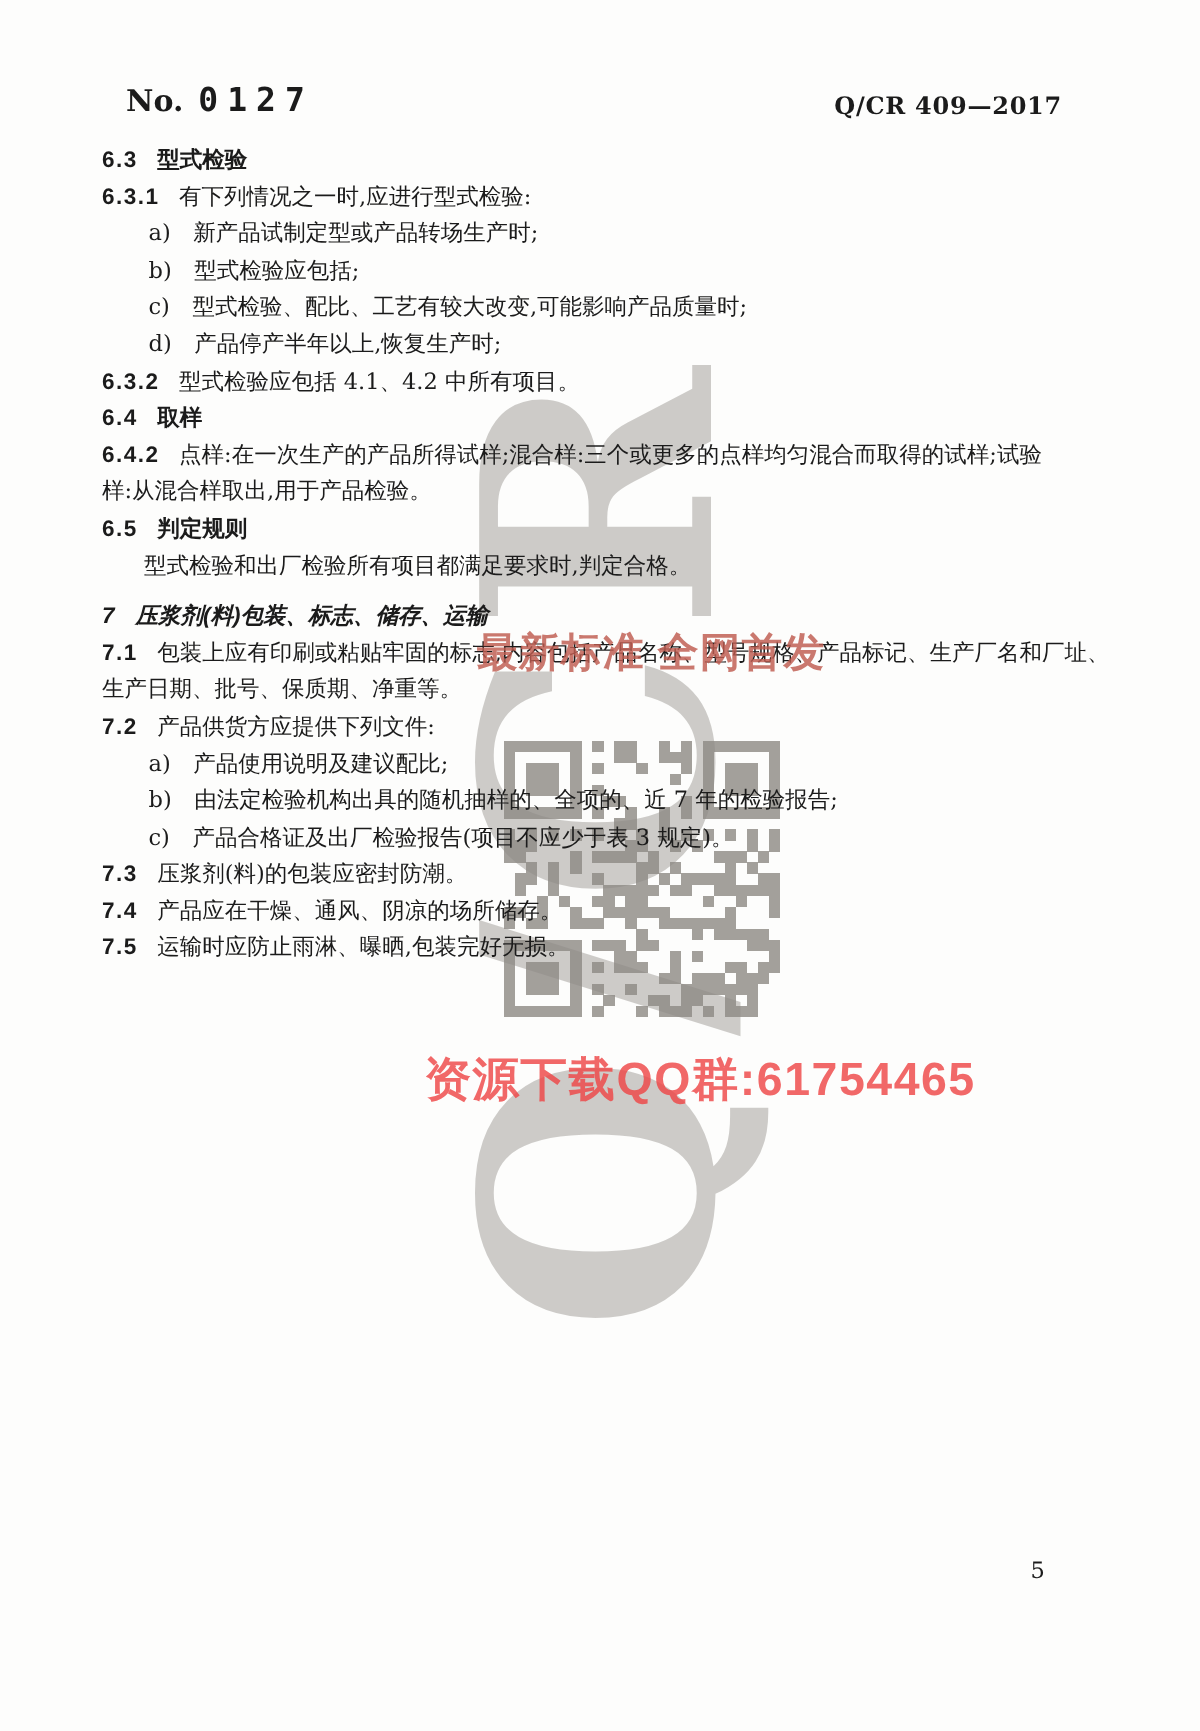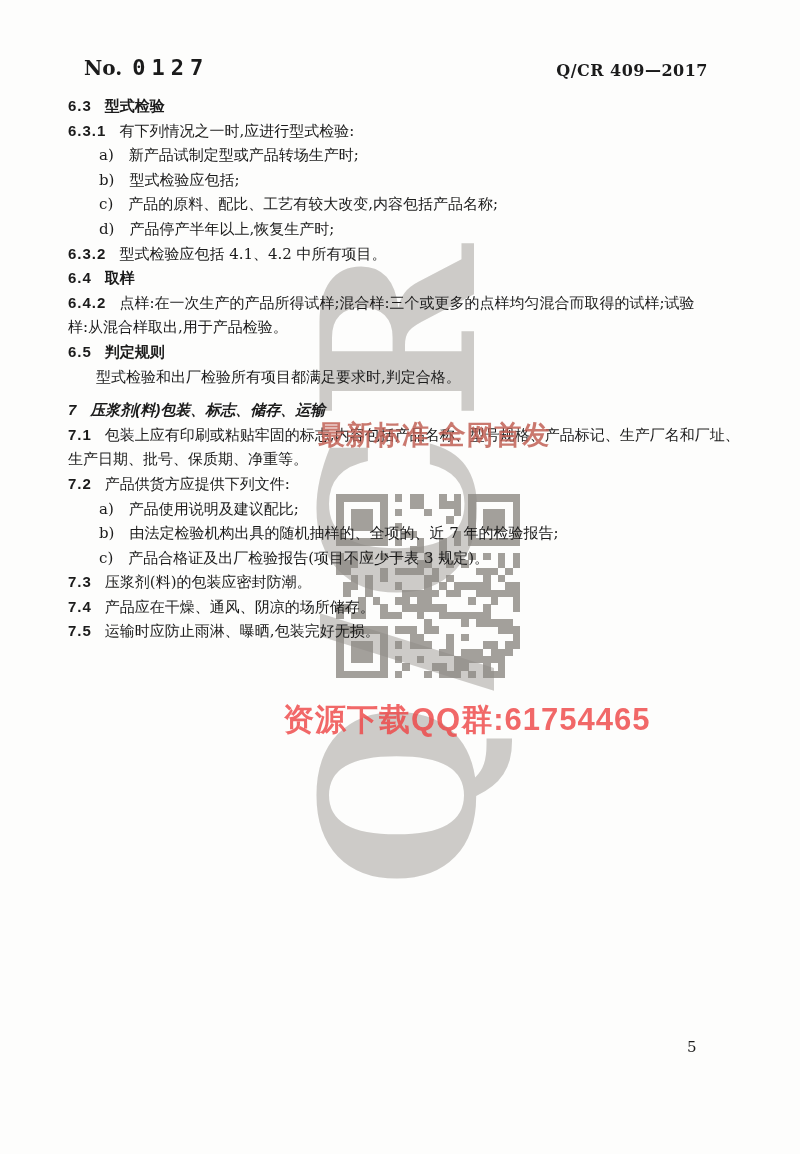--- a/index.html
+++ b/index.html
@@ -363,21 +363,21 @@
   <div class="hdr-left">
     <span class="hdr-no">No.</span><span class="hdr-num">0127</span>
   </div>
   <div class="hdr-right">Q/CR 409—2017</div>
 
   <div class="doc" id="doc-body">
       <div class="line h2"><span class="num">6.3</span><span class="txt">型式检验</span></div>
       <div class="line clause"><span class="num">6.3.1</span><span class="txt">有下列情况之一时,应进行型式检验:</span></div>
       <div class="line item"><span class="num">a)</span><span class="txt">新产品试制定型或产品转场生产时;</span></div>
       <div class="line item"><span class="num">b)</span><span class="txt">型式检验应包括;</span></div>
-      <div class="line item"><span class="num">c)</span><span class="txt">产品的原料、配比、工艺有较大改变,内容包括产品名称;</span></div>
+      <div class="line item"><span class="num">c)</span><span class="txt">型式检验、配比、工艺有较大改变,可能影响产品质量时;</span></div>
       <div class="line item"><span class="num">d)</span><span class="txt">产品停产半年以上,恢复生产时;</span></div>
       <div class="line clause"><span class="num">6.3.2</span><span class="txt">型式检验应包括 4.1、4.2 中所有项目。</span></div>
       <div class="line h2"><span class="num">6.4</span><span class="txt">取样</span></div>
       <div class="line clause"><span class="num">6.4.2</span><span class="txt">点样:在一次生产的产品所得试样;混合样:三个或更多的点样均匀混合而取得的试样;试验</span></div>
       <div class="line cont"><span class="txt">样:从混合样取出,用于产品检验。</span></div>
       <div class="line h2"><span class="num">6.5</span><span class="txt">判定规则</span></div>
       <div class="line para"><span class="txt">型式检验和出厂检验所有项目都满足要求时,判定合格。</span></div>
       <div class="line h1"><span class="num">7</span><span class="txt">压浆剂(料)包装、标志、储存、运输</span></div>
       <div class="line clause"><span class="num">7.1</span><span class="txt">包装上应有印刷或粘贴牢固的标志,内容包括产品名称、型号规格、产品标记、生产厂名和厂址、</span></div>
       <div class="line cont"><span class="txt">生产日期、批号、保质期、净重等。</span></div>

